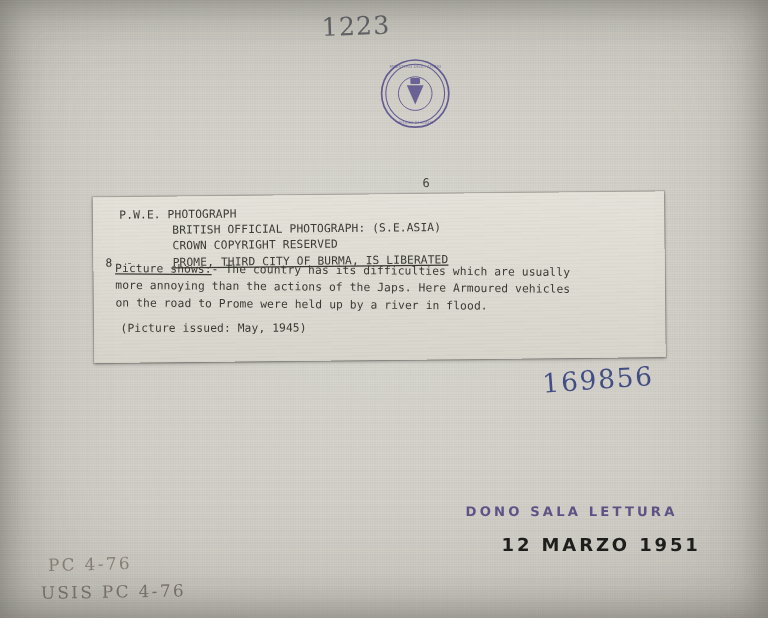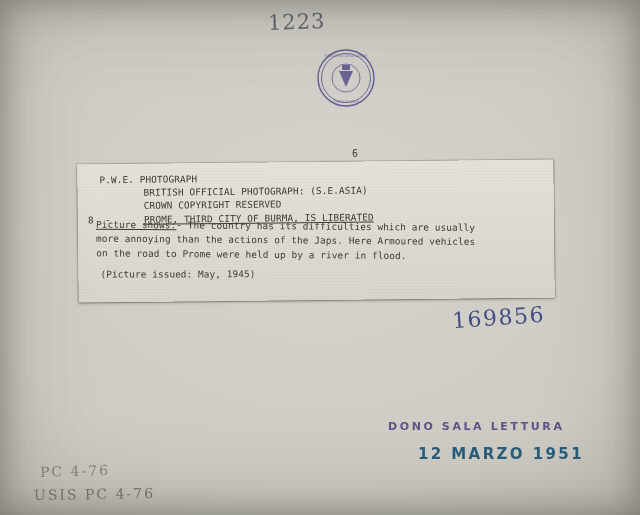--- a/index.html
+++ b/index.html
@@ -135,21 +135,21 @@
     opacity: 0.85;
   }
   .dono-date {
     position: absolute;
     left: 418px;
     top: 445px;
     font-family: "DejaVu Sans", sans-serif;
     font-weight: bold;
     font-size: 15px;
     letter-spacing: 2.4px;
-    color: #0c4a6e;
+    color: #000000;
     opacity: 0.85;
   }
 
   
   .pencil1 {
     position: absolute;
     left: 40px;
     top: 463px;
     font-family: "DejaVu Serif", serif;
     font-size: 14px;

